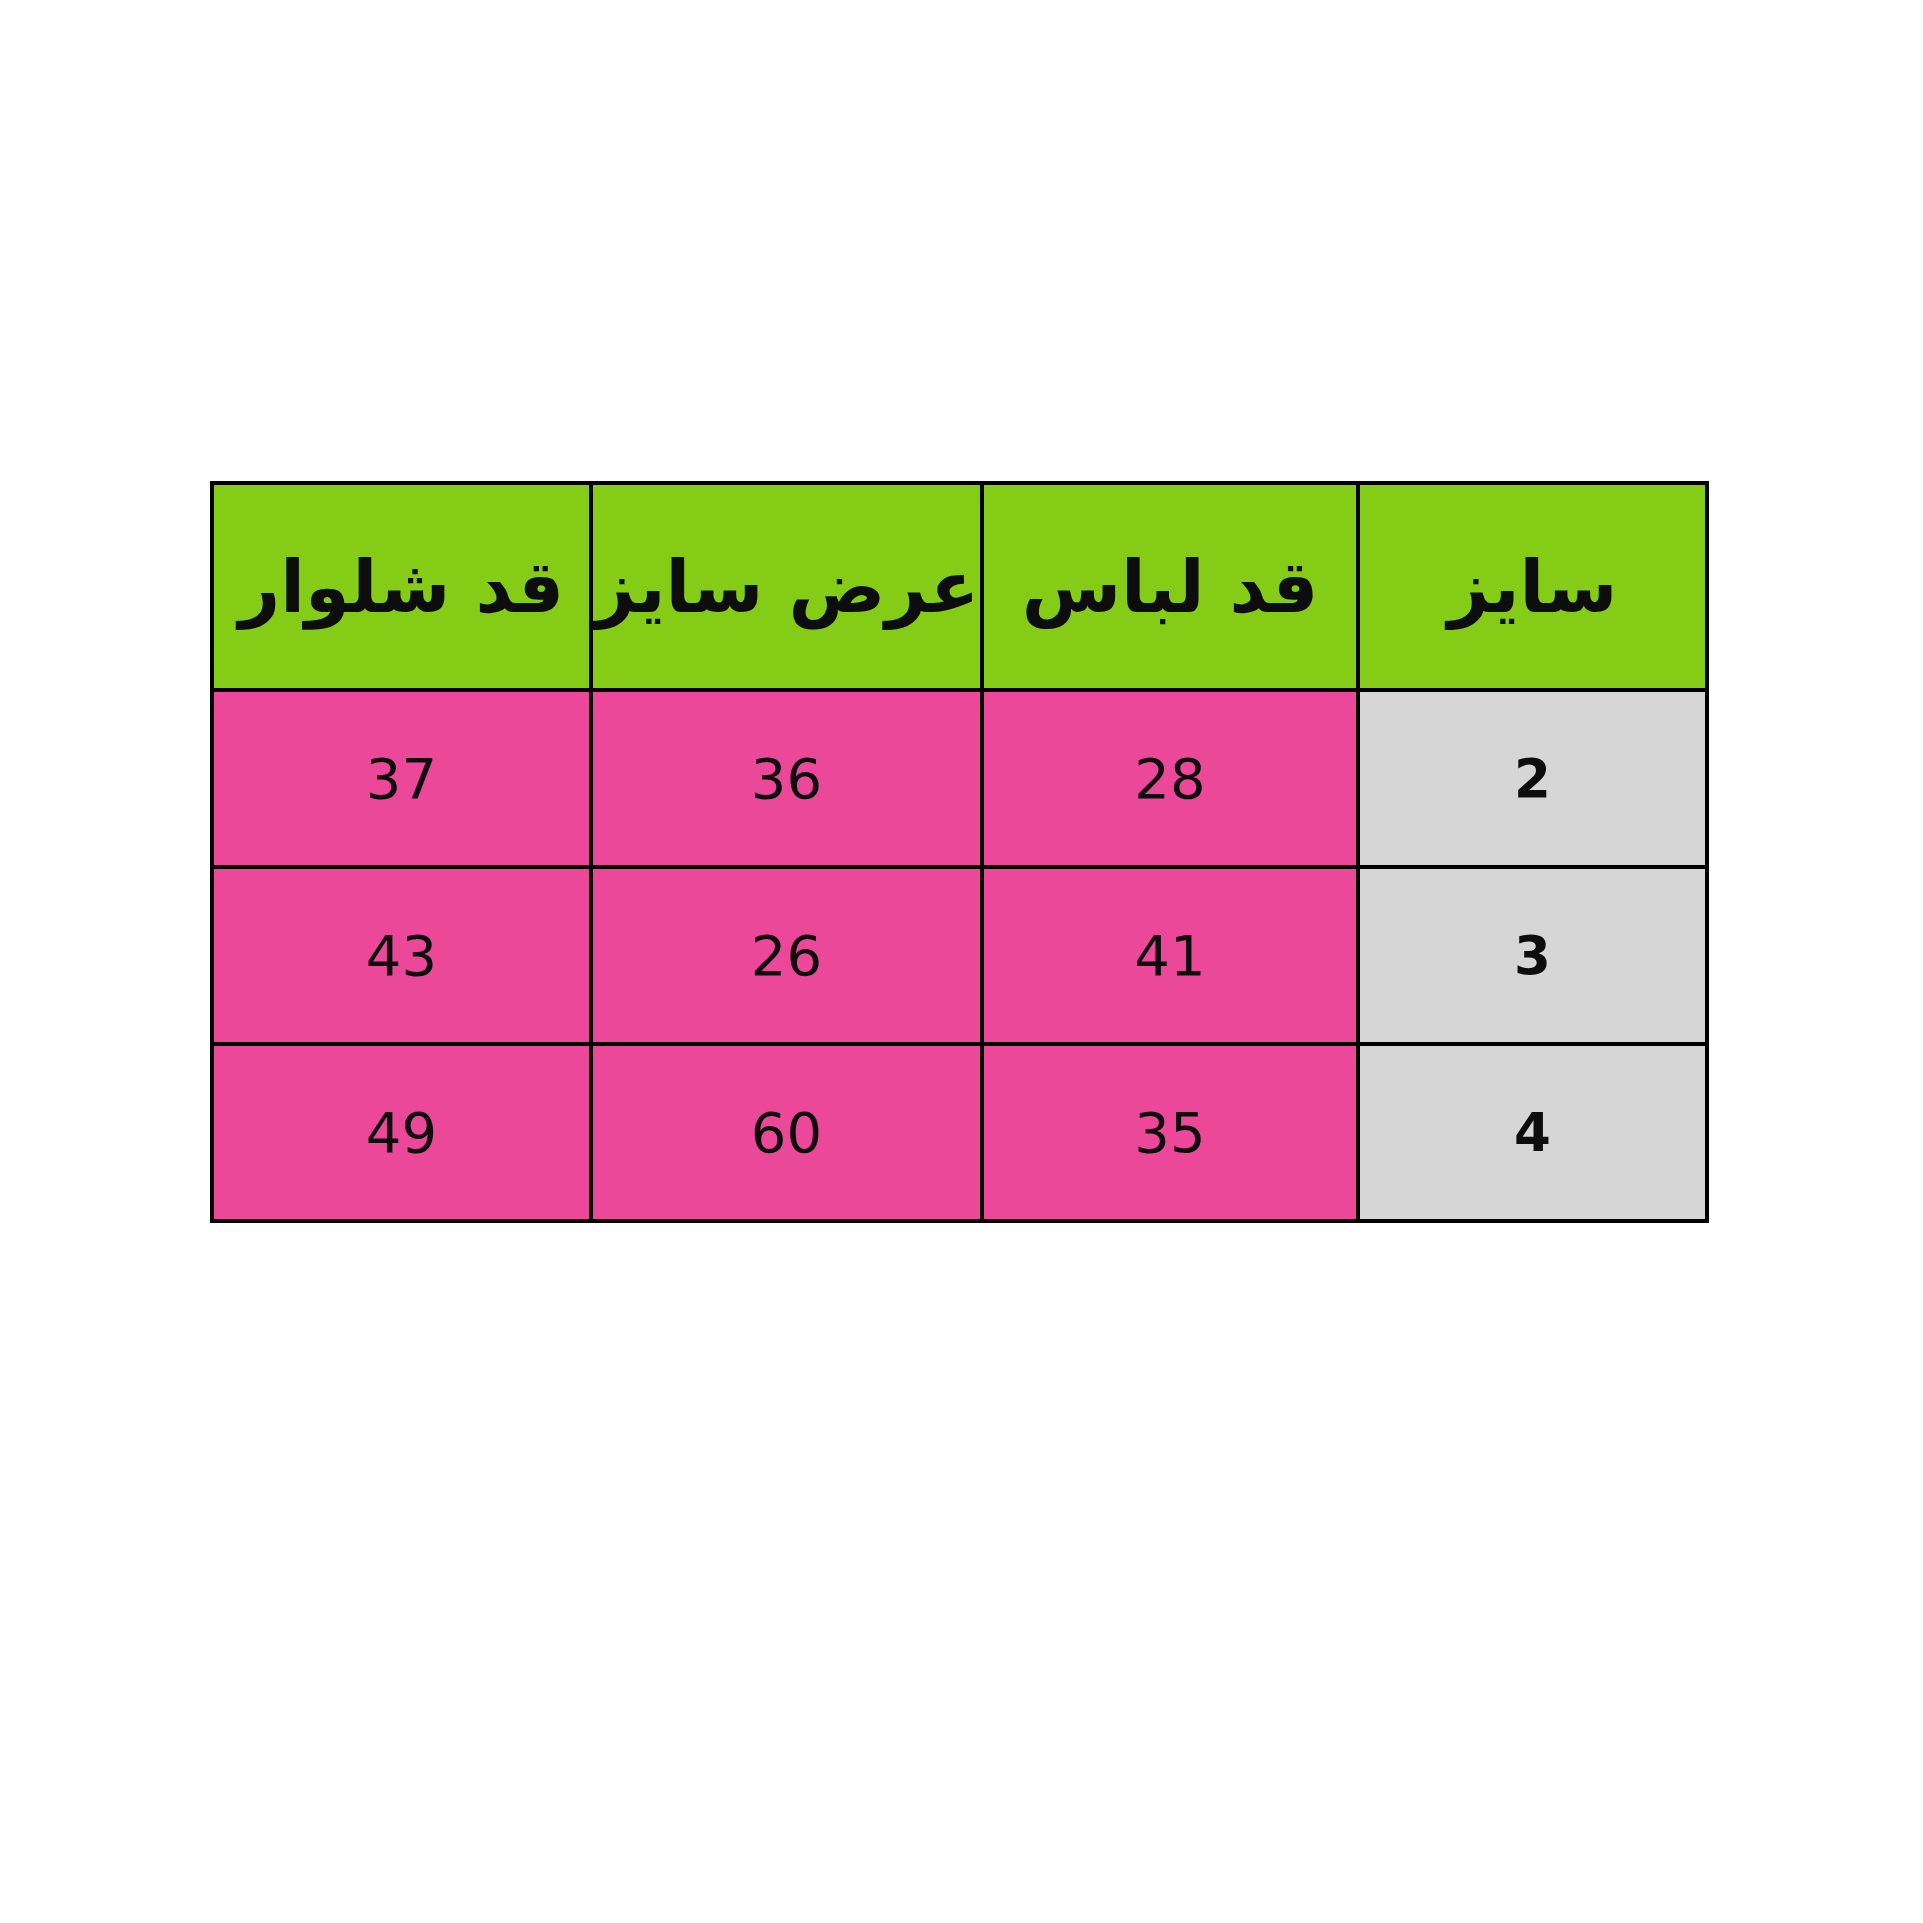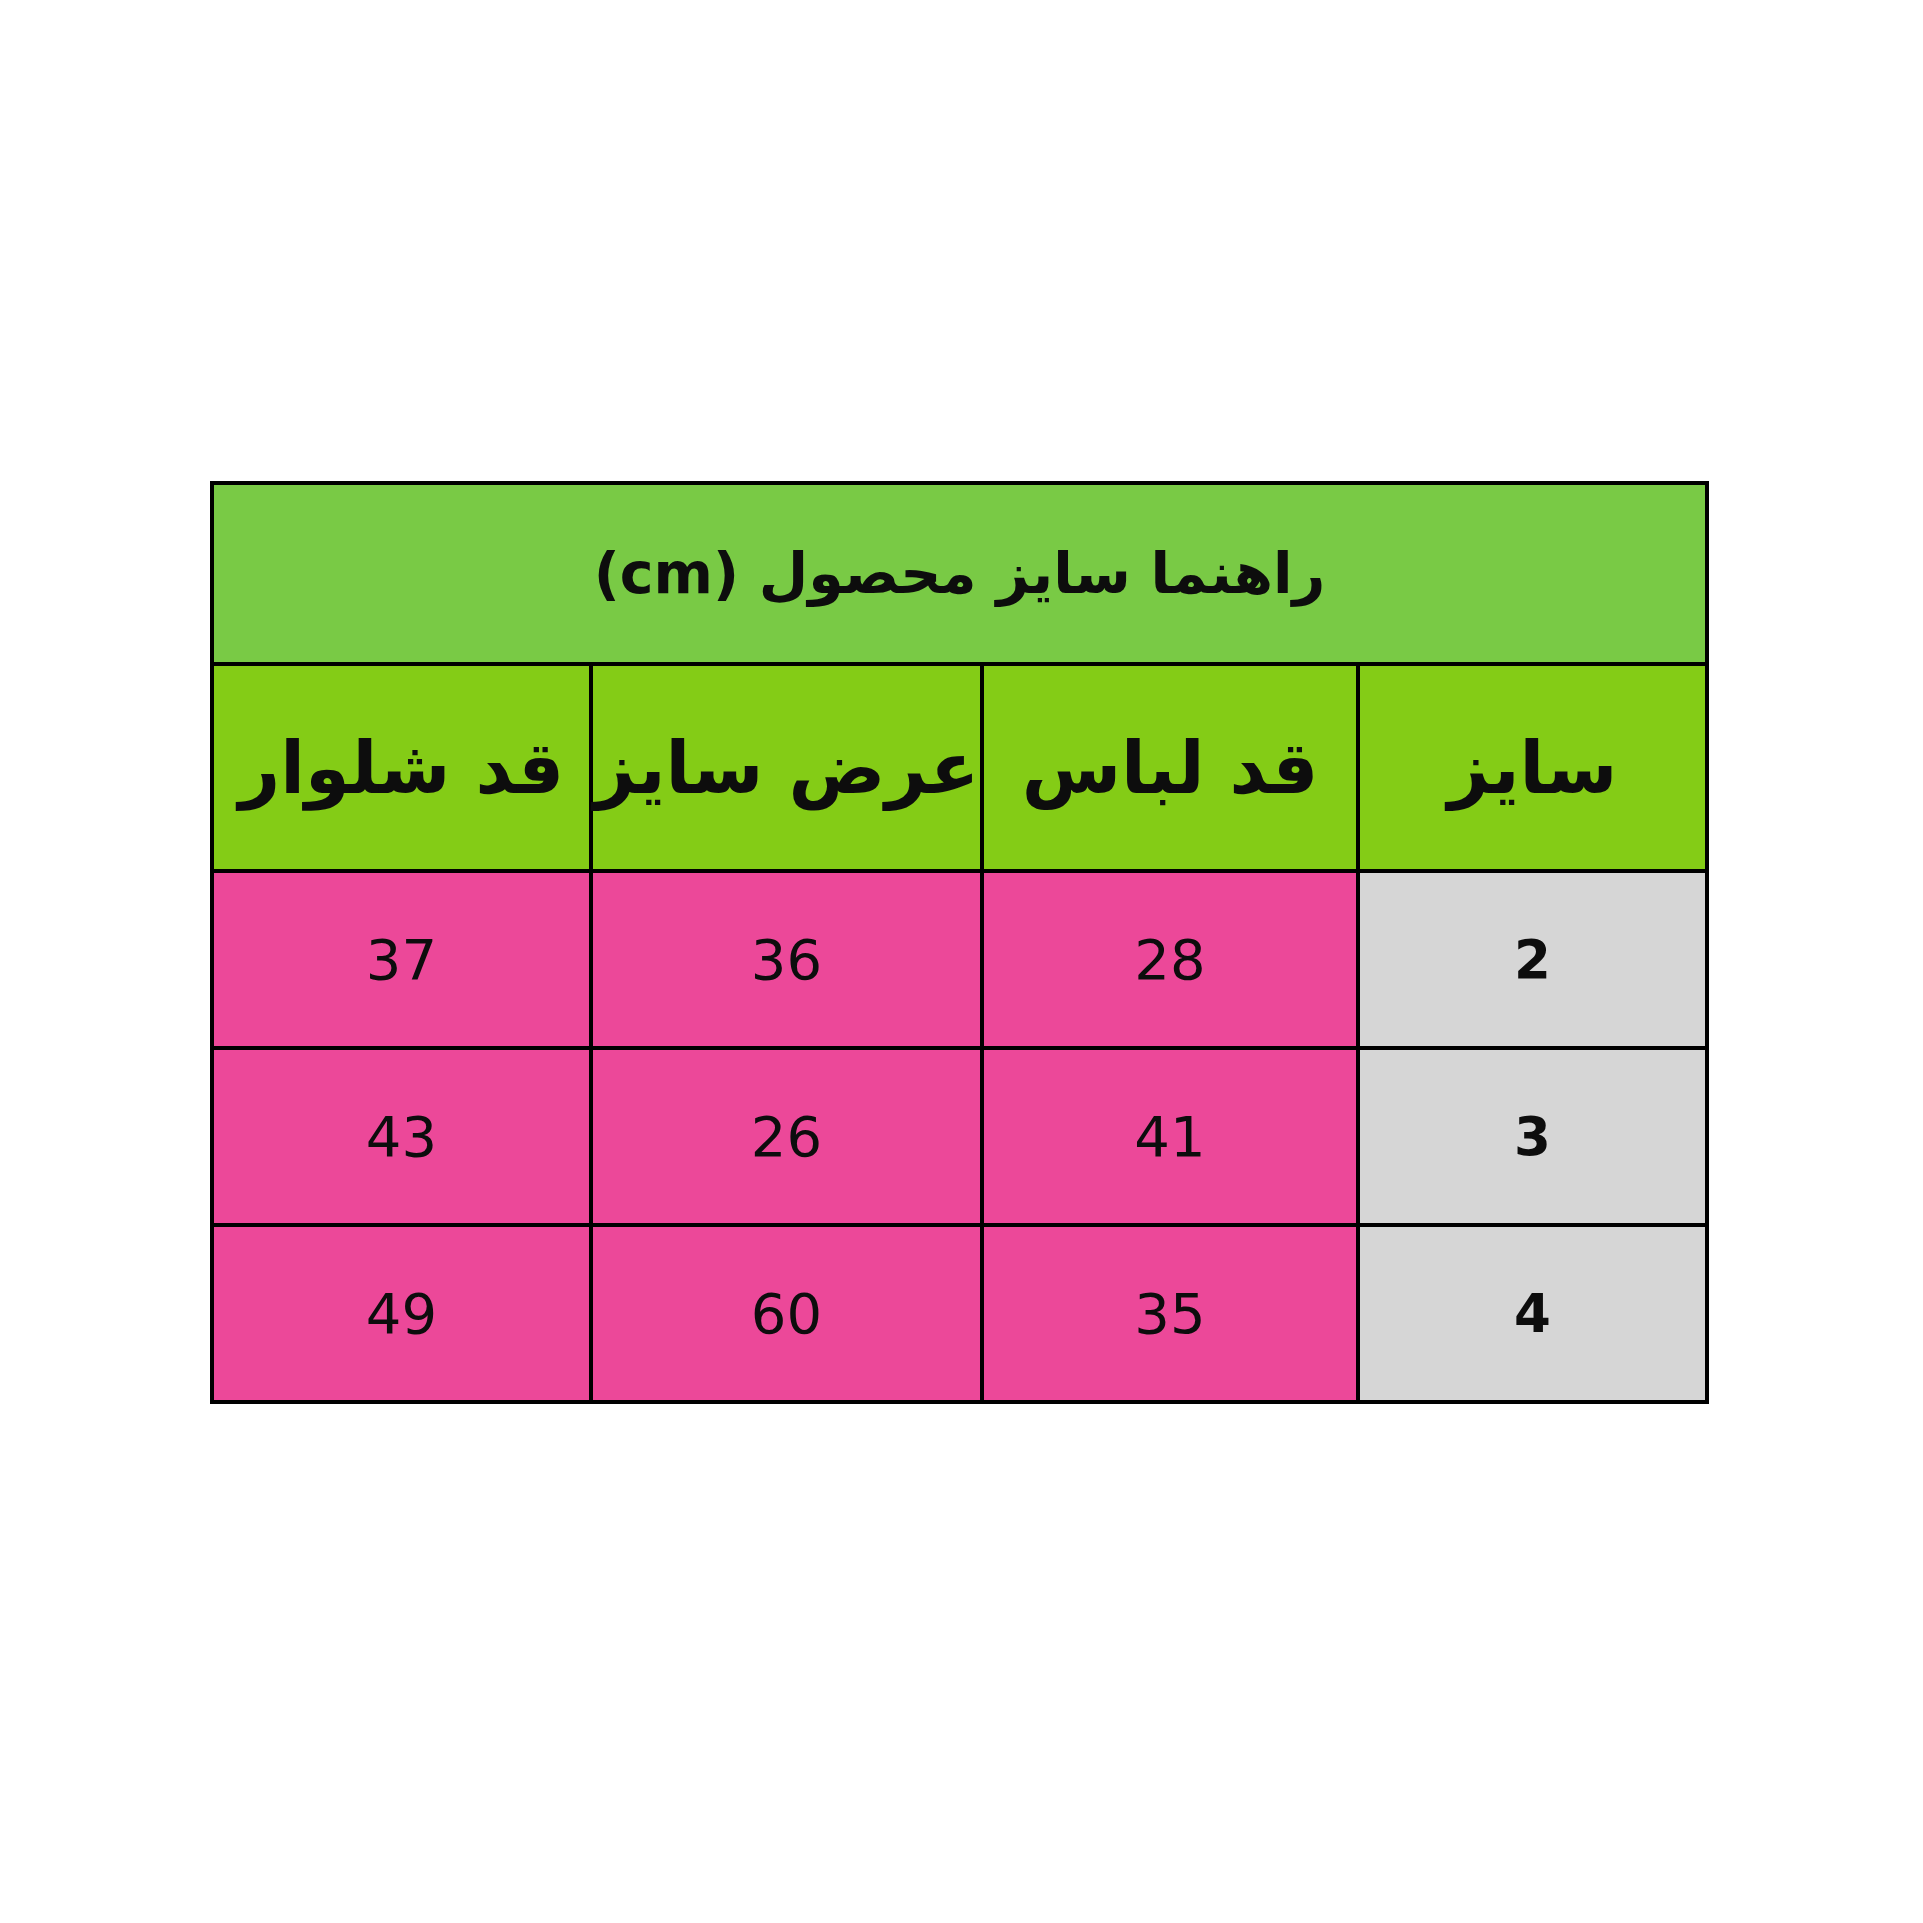--- a/index.html
+++ b/index.html
@@ -84,25 +84,20 @@
   <div class="table-wrap">
     <table class="size-table">
       <colgroup>
         <col class="c-size">
         <col class="c-len">
         <col class="c-wid">
         <col class="c-pant">
       </colgroup>
       <tbody>
         <tr>
-          <td class="title-cell" colspan="4">
-            <span class="title-text">راهنما سایز محصول (cm)</span>
-          </td>
-        </tr>
-        <tr>
           <th class="head-cell">سایز</th>
           <th class="head-cell">قد لباس</th>
           <th class="head-cell">عرض سایز</th>
           <th class="head-cell">قد شلوار</th>
         </tr>
         <tr>
           <td class="size-cell">2</td>
           <td class="data-cell">28</td>
           <td class="data-cell">36</td>
           <td class="data-cell">37</td>

